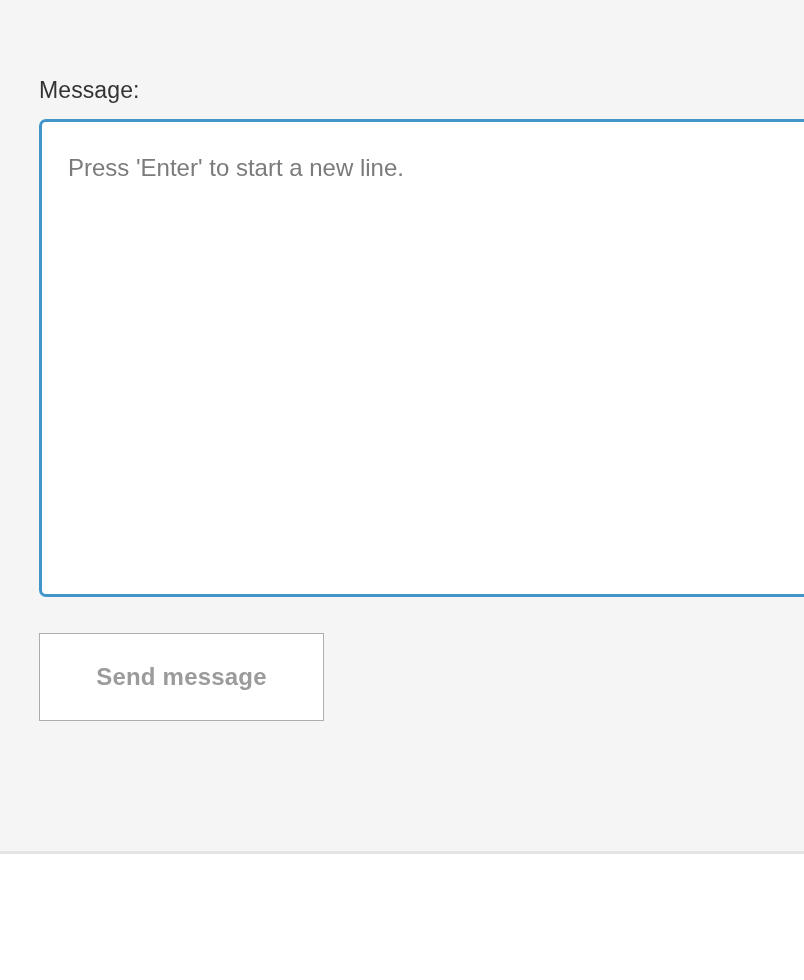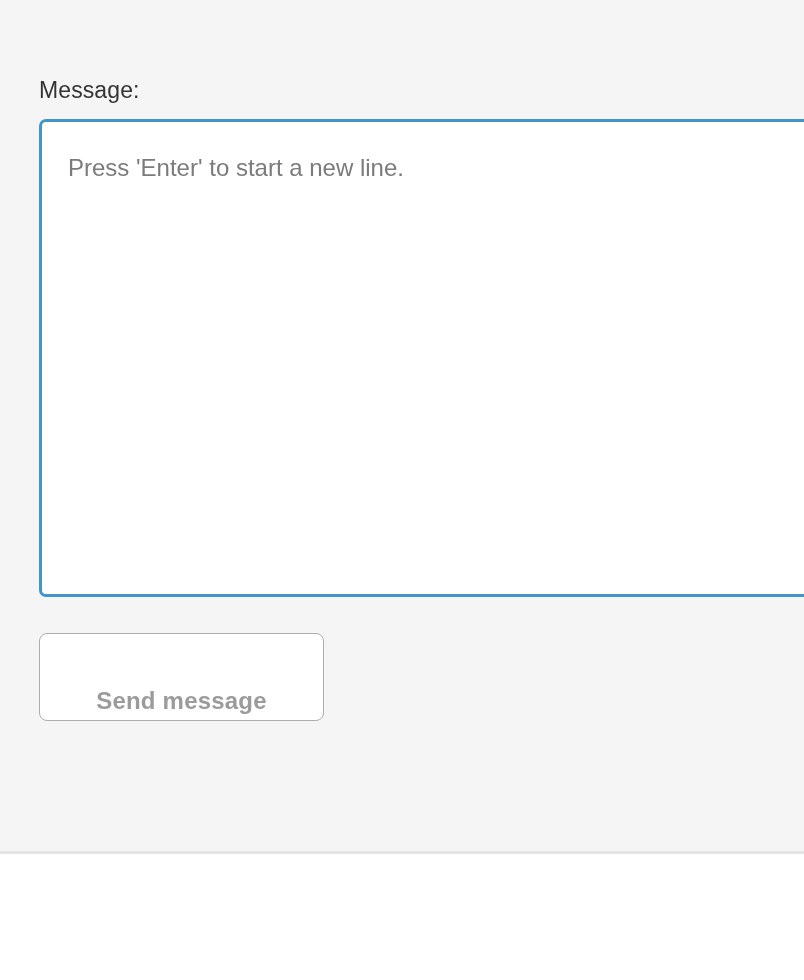--- a/index.html
+++ b/index.html
@@ -105,30 +105,30 @@
   
   .send-button {
     position: absolute;
     left: 39px;
     top: 633px;
     width: 285px;
     height: 88px;
     box-sizing: border-box;
     background: #ffffff;
     border: 1.6px solid #adadad;
-    border-radius: 8px;
+    border-radius: 0;
     font-family: "Liberation Sans", sans-serif;
     font-size: 24px;
     font-weight: 700;
     color: #9b9b9b;
     letter-spacing: 0.2px;
     cursor: pointer;
-    padding: 5px;
+    padding: 16px;
     display: flex;
-    align-items: flex-end;
+    align-items: center;
     justify-content: center;
   }
 </style>
 </head>
 <body>
 
 <div id="stage">
 
   <div class="composer-panel">
 

